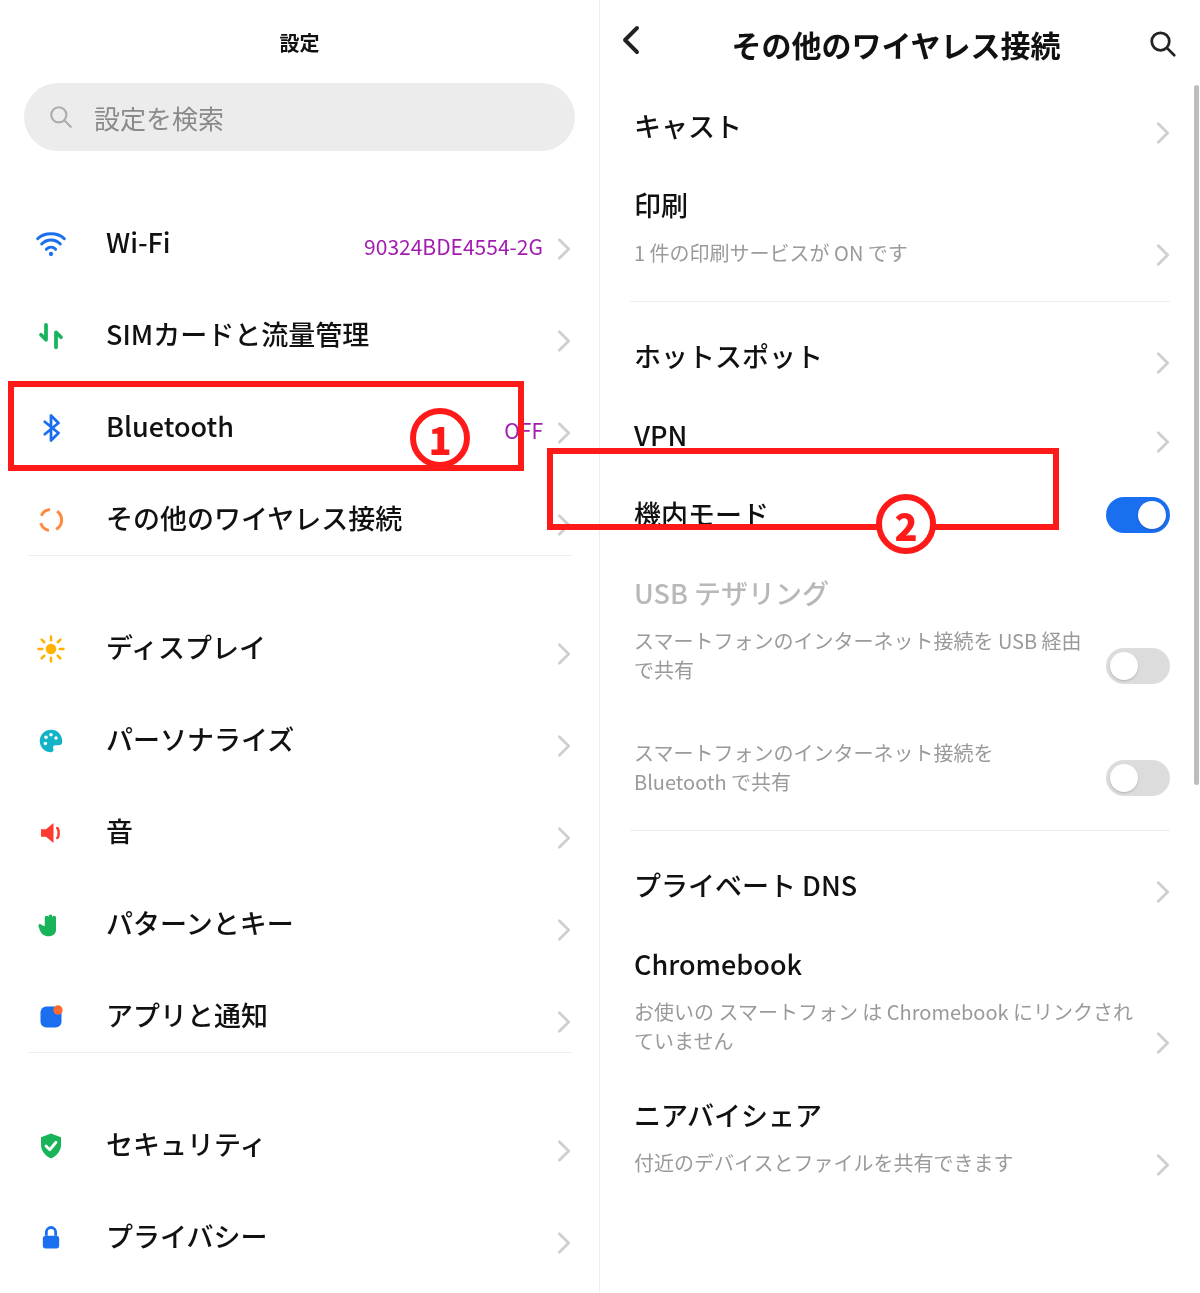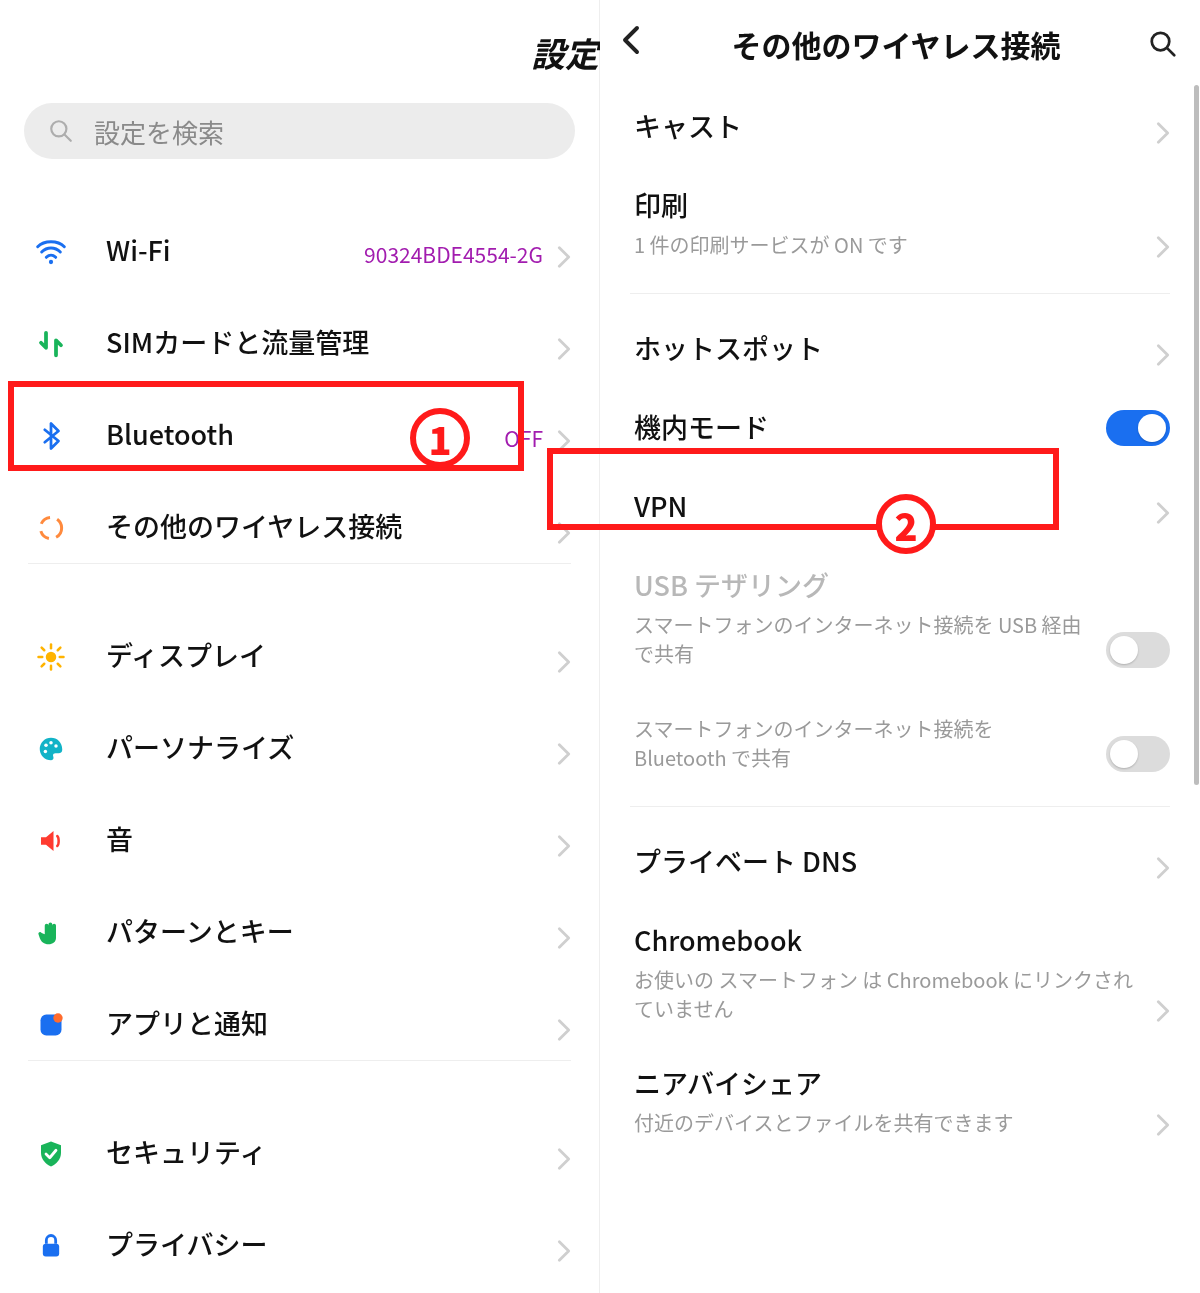--- a/index.html
+++ b/index.html
@@ -14,29 +14,28 @@
   }
   .pane { width: 50%; height: 100%; position: relative; background:#fff; }
   .pane.left { border-right: 1px solid #eee; }
   .pane.right .scrollbar {
     position: absolute; right: 1px; top: 85px; width: 5px; height: 700px;
     background: #bdbdbd; border-radius: 3px;
   }
 
   
   .left-header {
-    text-align: right;
-    font-size: 34px;
+    text-align: center;
+    font-size: 20px;
     font-weight: 700;
     padding: 28px 0 26px;
-    font-style: italic;
   }
   .search-bar {
     margin: 0 24px 18px;
-    height: 56px;
+    height: 68px;
     background: #ececec;
     border-radius: 34px;
     display: flex;
     align-items: center;
     padding: 0 24px;
   }
   .search-bar .search-icon { width: 26px; height: 26px; margin-right: 20px; opacity:.55; }
   .search-bar .placeholder { font-size: 26px; color: #8a8a8a; }
 
   
@@ -96,21 +95,21 @@
 
   
   .rrow {
     padding: 20px 30px 20px 34px;
     display: flex;
     align-items: flex-end;
     min-height: 78px;
   }
   .rrow .txt { flex:1; padding-right: 16px; }
   .rrow .title-l { font-size: 27px; font-weight: 500; }
-  .rrow .sub { font-size: 20px; color: #9a9a9a; margin-top: 6px; line-height: 1.45; }
+  .rrow .sub { font-size: 20px; color: #9a9a9a; margin-top: 14px; line-height: 1.45; }
   .rrow.disabled .title-l { color: #b8b8b8; }
   .rrow .chev { width: 14px; height: 24px; opacity:.35; flex: 0 0 auto;}
   .divider-right { height: 1px; background: #eee; margin: 14px 30px; }
 
   
   .toggle {
     width: 64px; height: 36px; border-radius: 18px; position: relative; flex:0 0 auto;
   }
   .toggle::after {
     content:""; position:absolute; width: 28px; height: 28px; border-radius:50%;
@@ -377,34 +376,34 @@
       </div>
     <span class="chev">
         <svg viewBox="0 0 12 20" width="14" height="24">
           <polyline points="2,2 10,10 2,18" fill="none" stroke="#777" stroke-width="2.4" stroke-linecap="round" stroke-linejoin="round"></polyline>
         </svg>
       </span>
   </div>
 
   <div class="rrow">
     <div class="txt">
+        <div class="title-l">VPN</div>
+      </div>
+    <span class="chev">
+        <svg viewBox="0 0 12 20" width="14" height="24">
+          <polyline points="2,2 10,10 2,18" fill="none" stroke="#777" stroke-width="2.4" stroke-linecap="round" stroke-linejoin="round"></polyline>
+        </svg>
+      </span>
+  </div>
+
+  <div class="rrow">
+    <div class="txt">
         <div class="title-l">機内モード</div>
       </div>
     <div class="toggle on"></div>
-  </div>
-
-  <div class="rrow">
-    <div class="txt">
-        <div class="title-l">VPN</div>
-      </div>
-    <span class="chev">
-        <svg viewBox="0 0 12 20" width="14" height="24">
-          <polyline points="2,2 10,10 2,18" fill="none" stroke="#777" stroke-width="2.4" stroke-linecap="round" stroke-linejoin="round"></polyline>
-        </svg>
-      </span>
   </div>
 
   <div class="rrow disabled">
     <div class="txt">
       <div class="title-l">USB テザリング</div>
       <div class="sub">スマートフォンのインターネット接続を USB 経由で共有</div>
     </div>
     <div class="toggle off"></div>
   </div>
 

